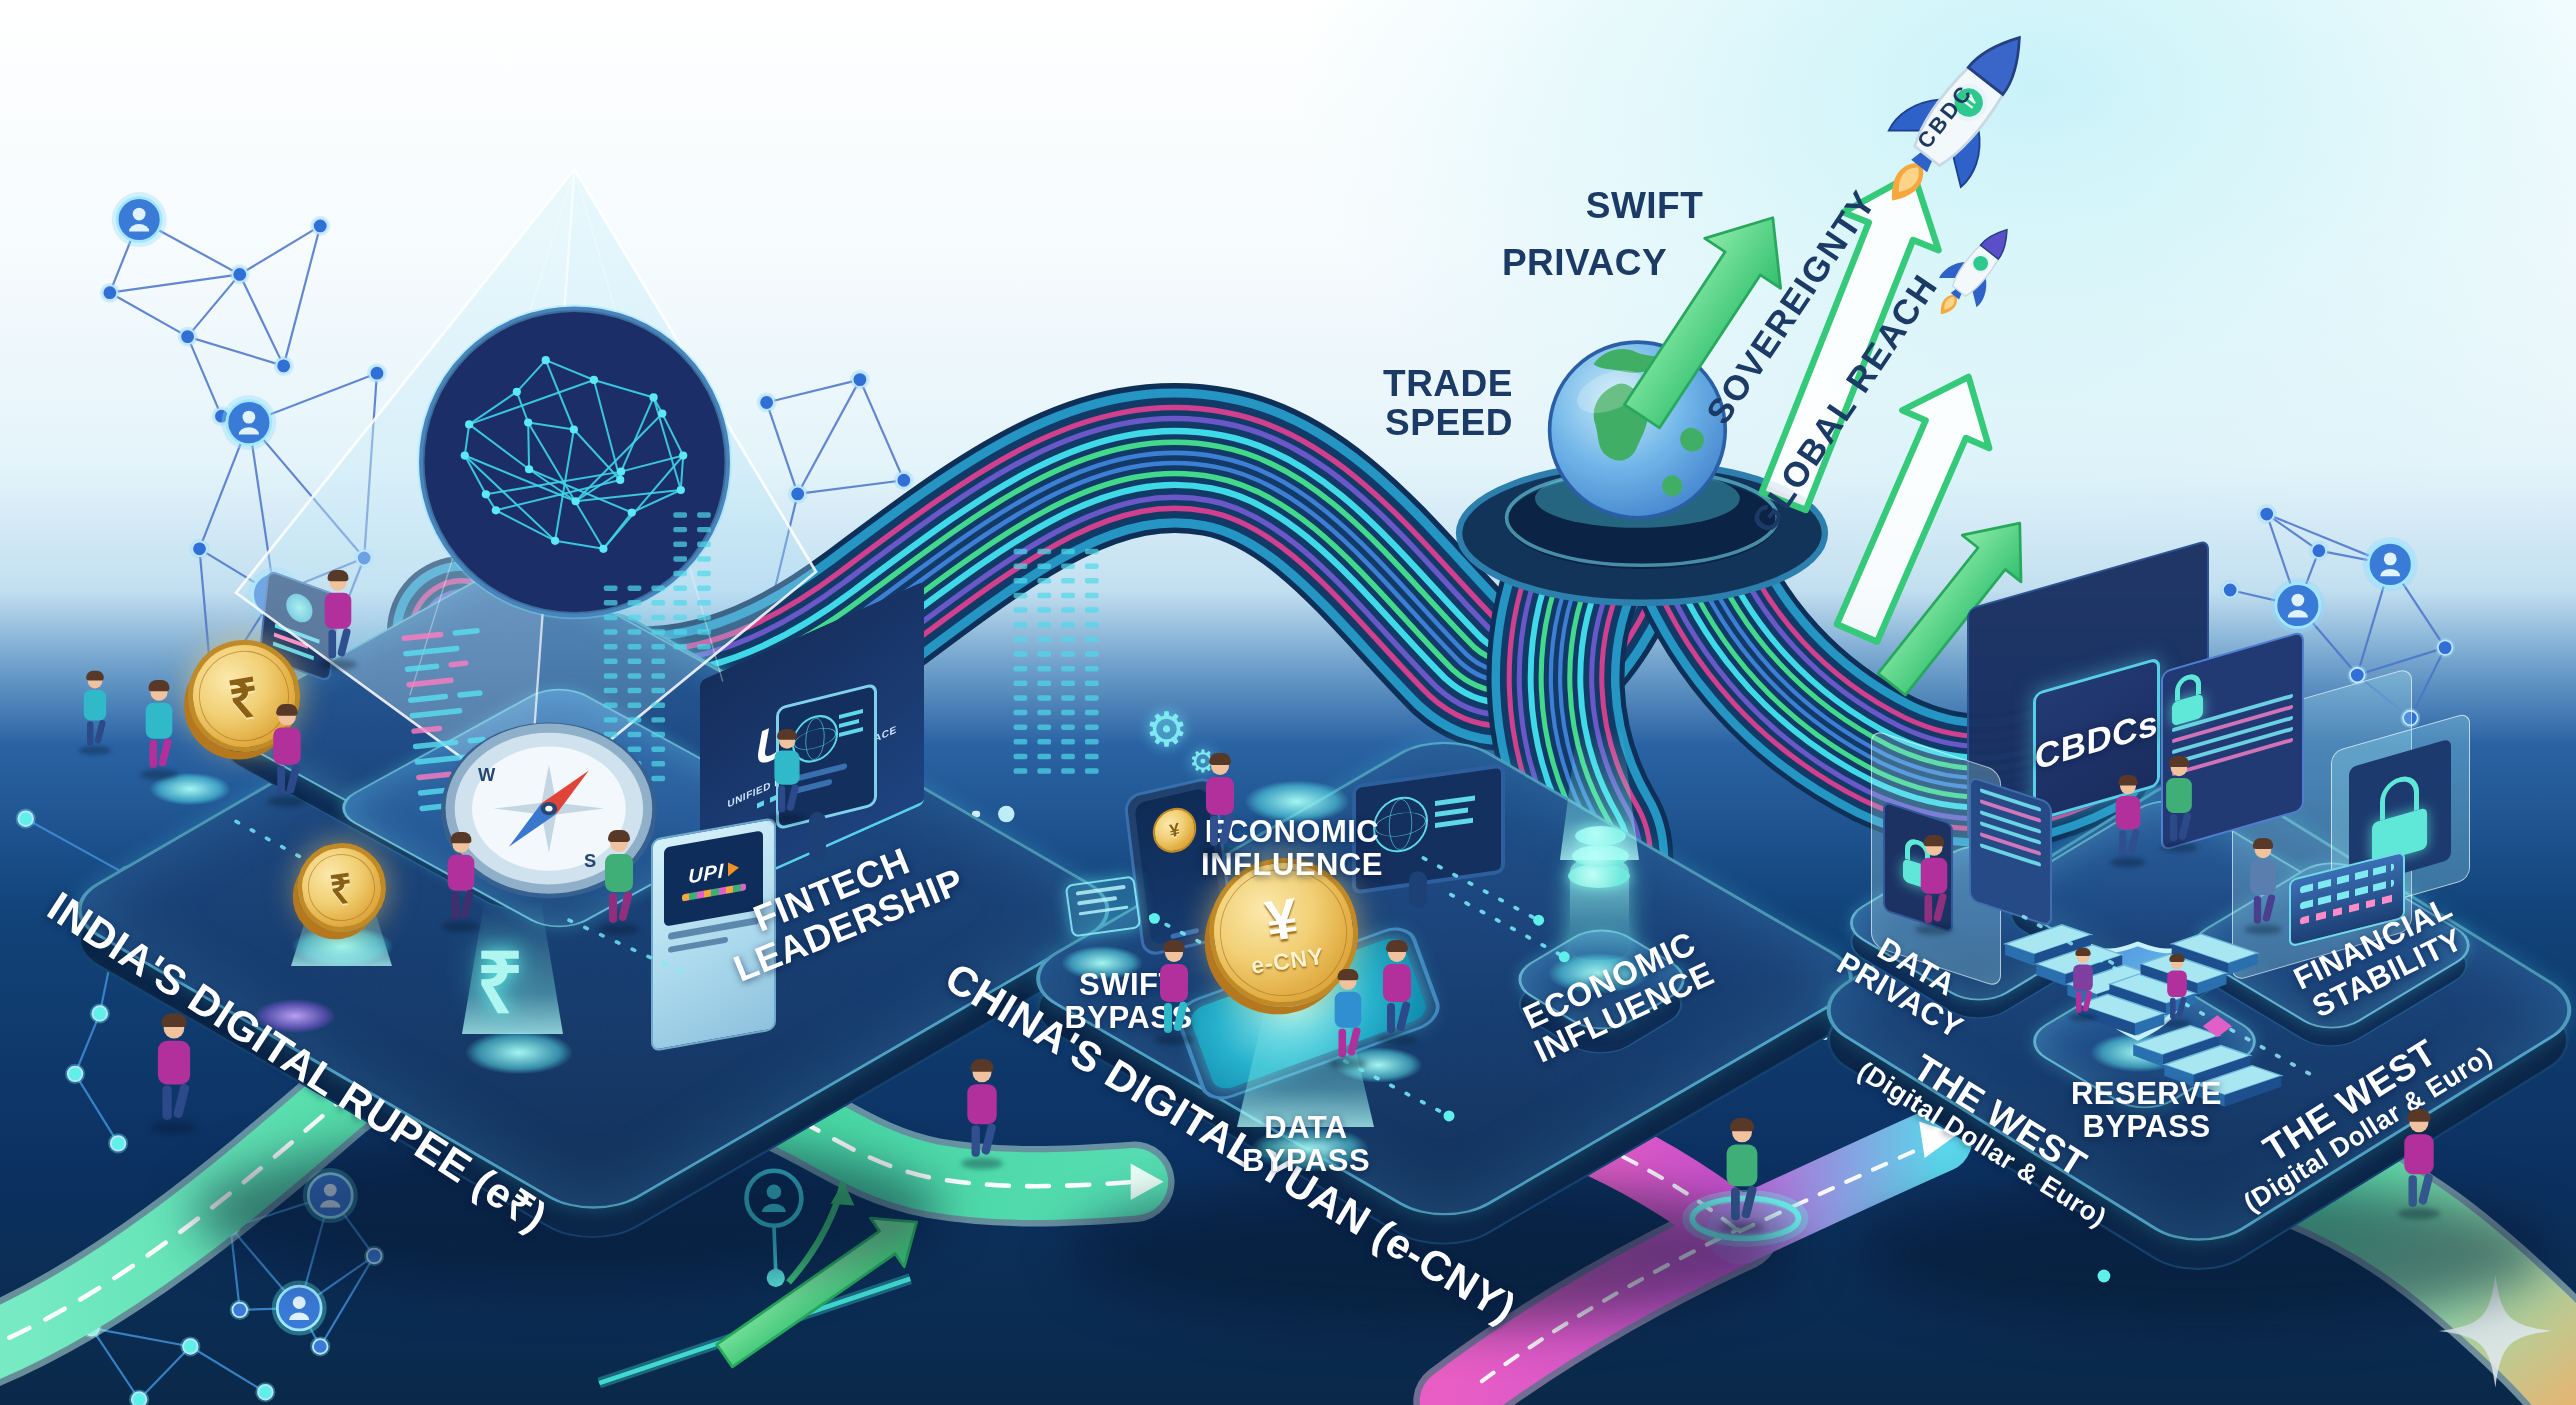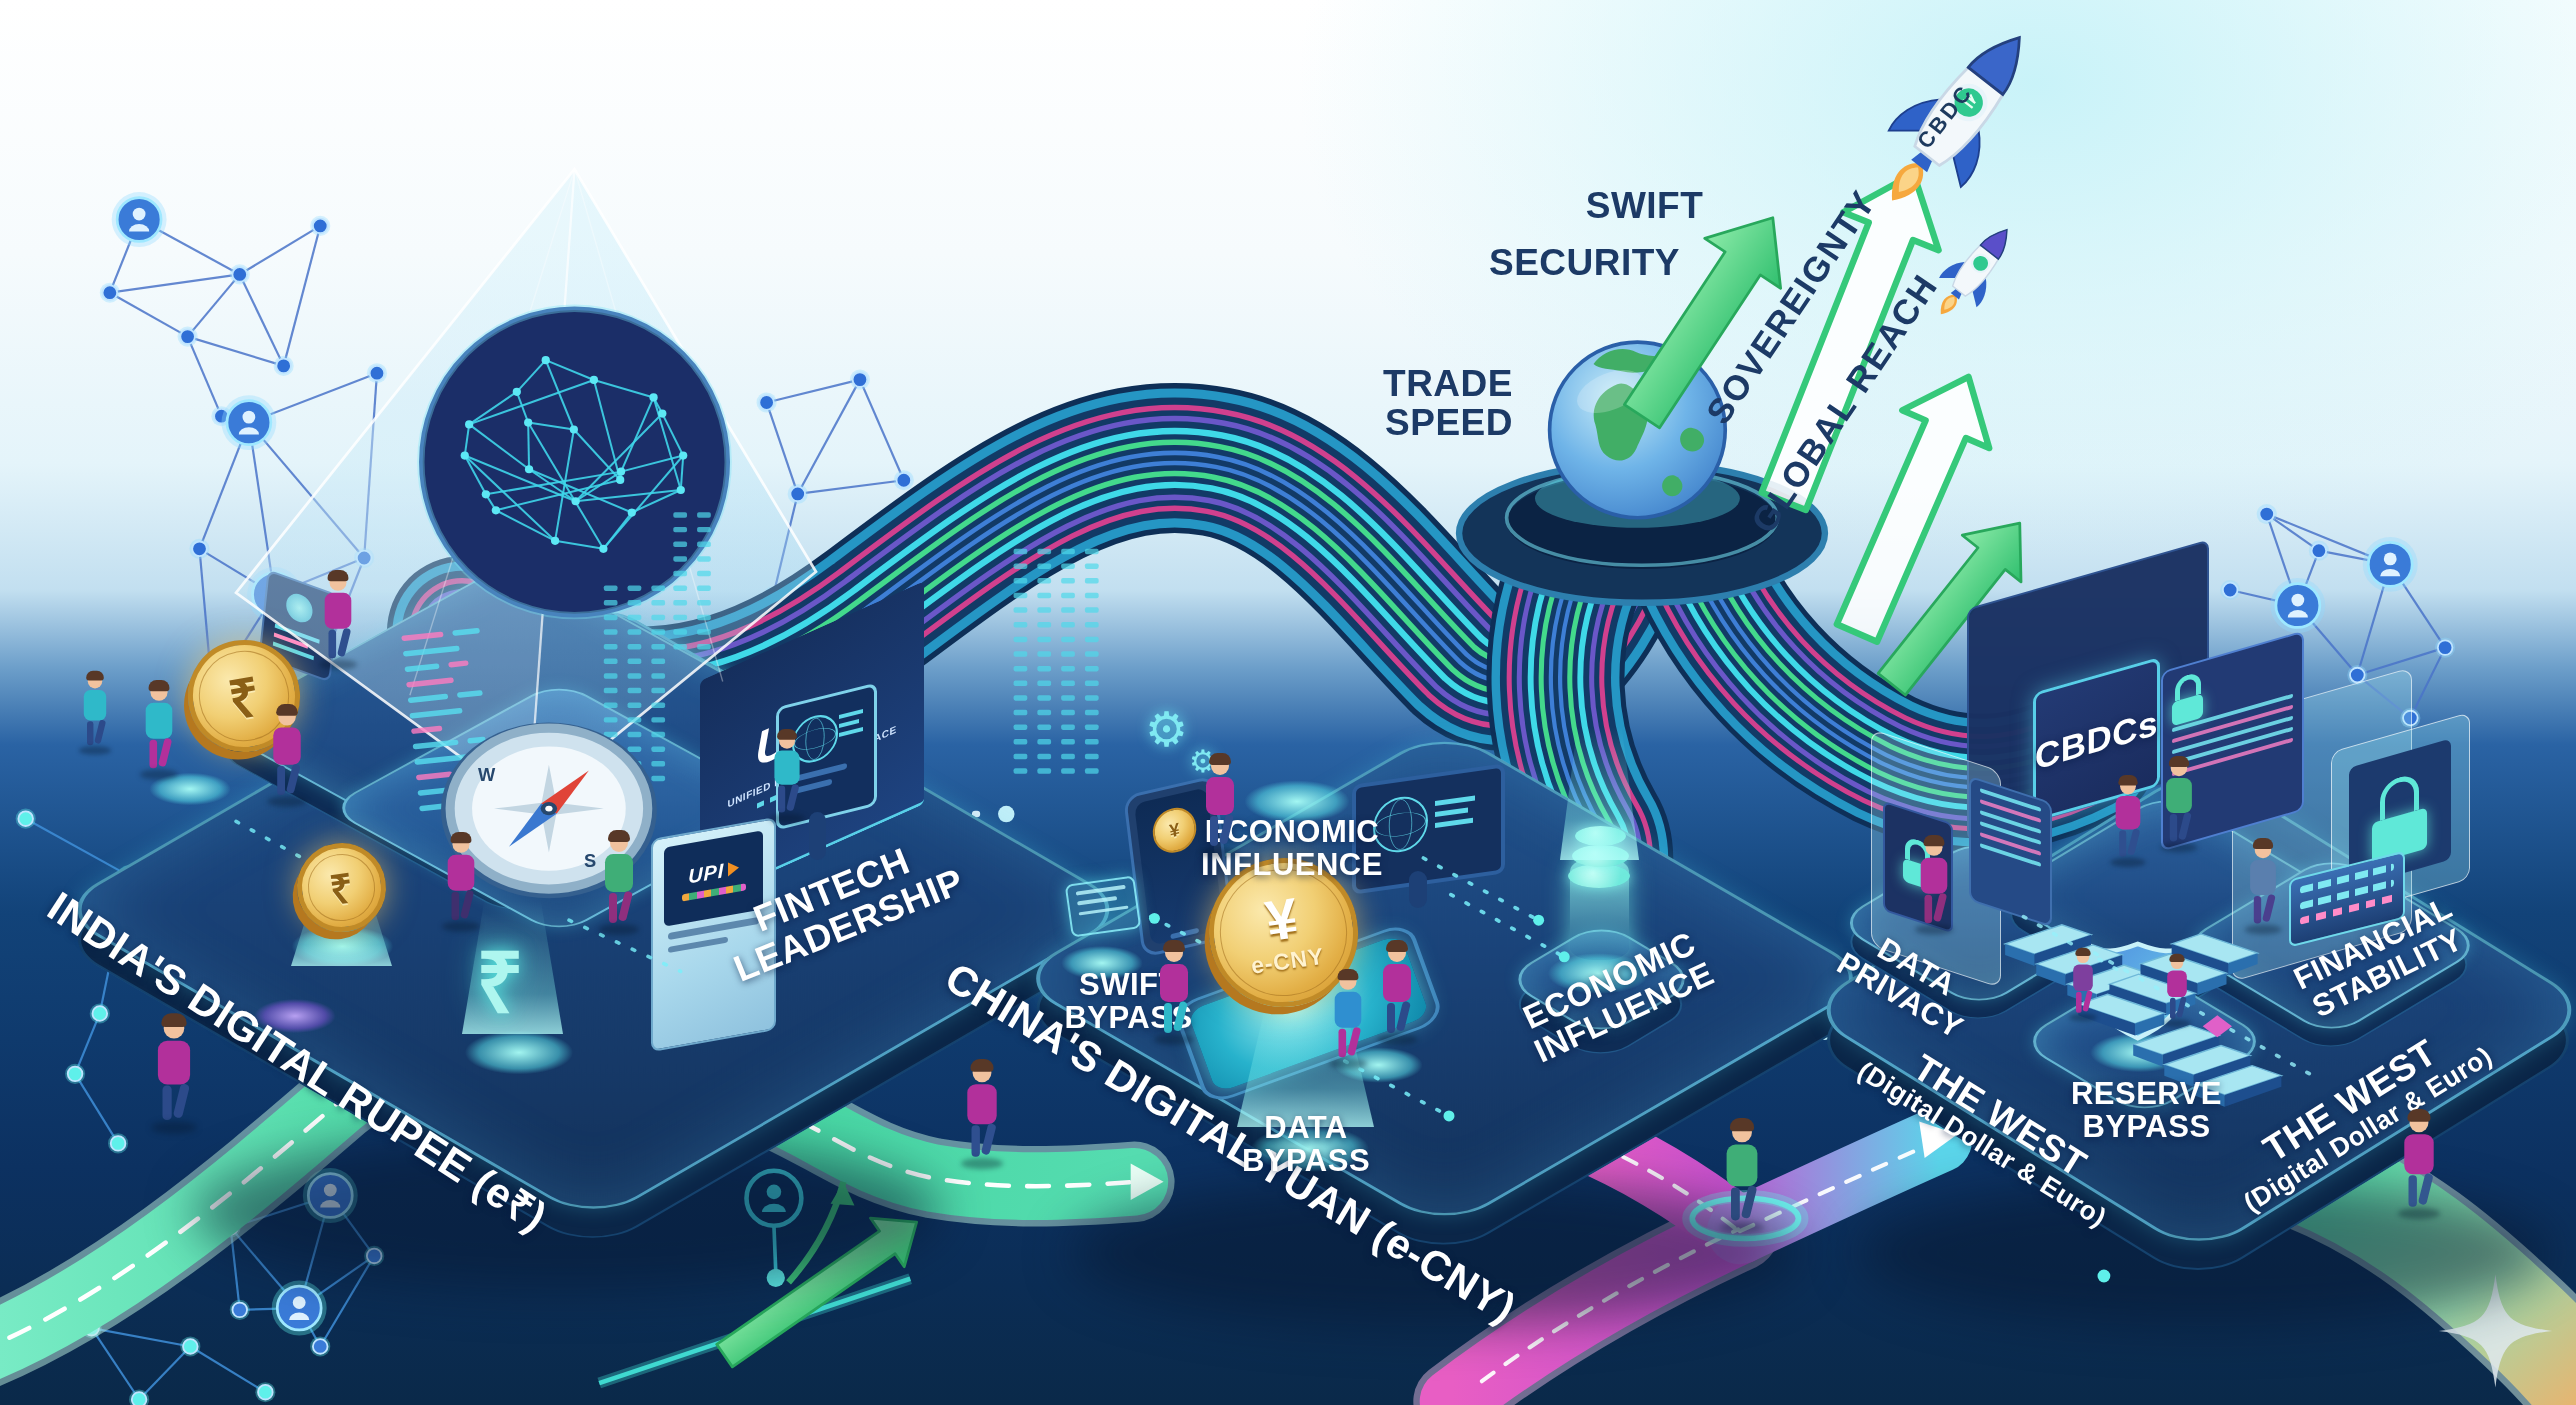--- a/index.html
+++ b/index.html
@@ -920,21 +920,21 @@
   <div class="coin big" style="left:1209px;top:858px;width:139px;height:139px;transform:rotate(-8deg)">
     <div class="inner"></div>
     <span class="sym" style="font-size:57px;line-height:1">¥</span>
     <span class="clab" style="font-size:23px">e-CNY</span>
   </div>
 
   <span class="lbl" style="left:478px;top:765px;color:#27486e;font-size:18.3px">W</span>
   <span class="lbl" style="left:584px;top:851px;color:#27486e;font-size:18.3px">S</span>
 
   <div class="lbl sky nowrap" style="left:1553px;top:186px;width:183px;font-size:37px">SWIFT</div>
-  <div class="lbl sky nowrap" style="left:1470px;top:243px;width:229px;font-size:37px">SECURITY</div>
+  <div class="lbl sky nowrap" style="left:1470px;top:243px;width:229px;font-size:37px">PRIVACY</div>
   <div class="lbl sky nowrap" style="left:1658px;top:295px;width:256px;font-size:35px;transform:rotate(-56deg);letter-spacing:1.8px">SOVEREIGNTY</div>
   <div class="lbl sky nowrap" style="left:1703px;top:404px;width:256px;font-size:35px;transform:rotate(-56deg);letter-spacing:1.8px">GLOBAL REACH</div>
   <div class="lbl sky" style="left:1343px;top:364px;width:170px;font-size:37px;text-align:right">TRADE SPEED</div>
 
   <div class="lbl plat nowrap" style="left:-23px;top:1040px;width:640px;font-size:42px;transform:rotate(33deg)">INDIA'S DIGITAL RUPEE (e₹)</div>
   <div class="lbl plat" style="left:720px;top:869px;width:238px;font-size:37px;transform:rotate(-22deg)">FINTECH LEADERSHIP</div>
 
   <div class="lbl plat nowrap" style="left:883px;top:1121px;width:695px;font-size:42px;transform:rotate(31deg)">CHINA'S DIGITAL YUAN (e-CNY)</div>
   <div class="lbl plat" style="left:1046px;top:969px;width:165px;font-size:31px">SWIFT BYPASS</div>
   <div class="lbl plat" style="left:1187px;top:816px;width:210px;font-size:31px">ECONOMIC INFLUENCE</div>

